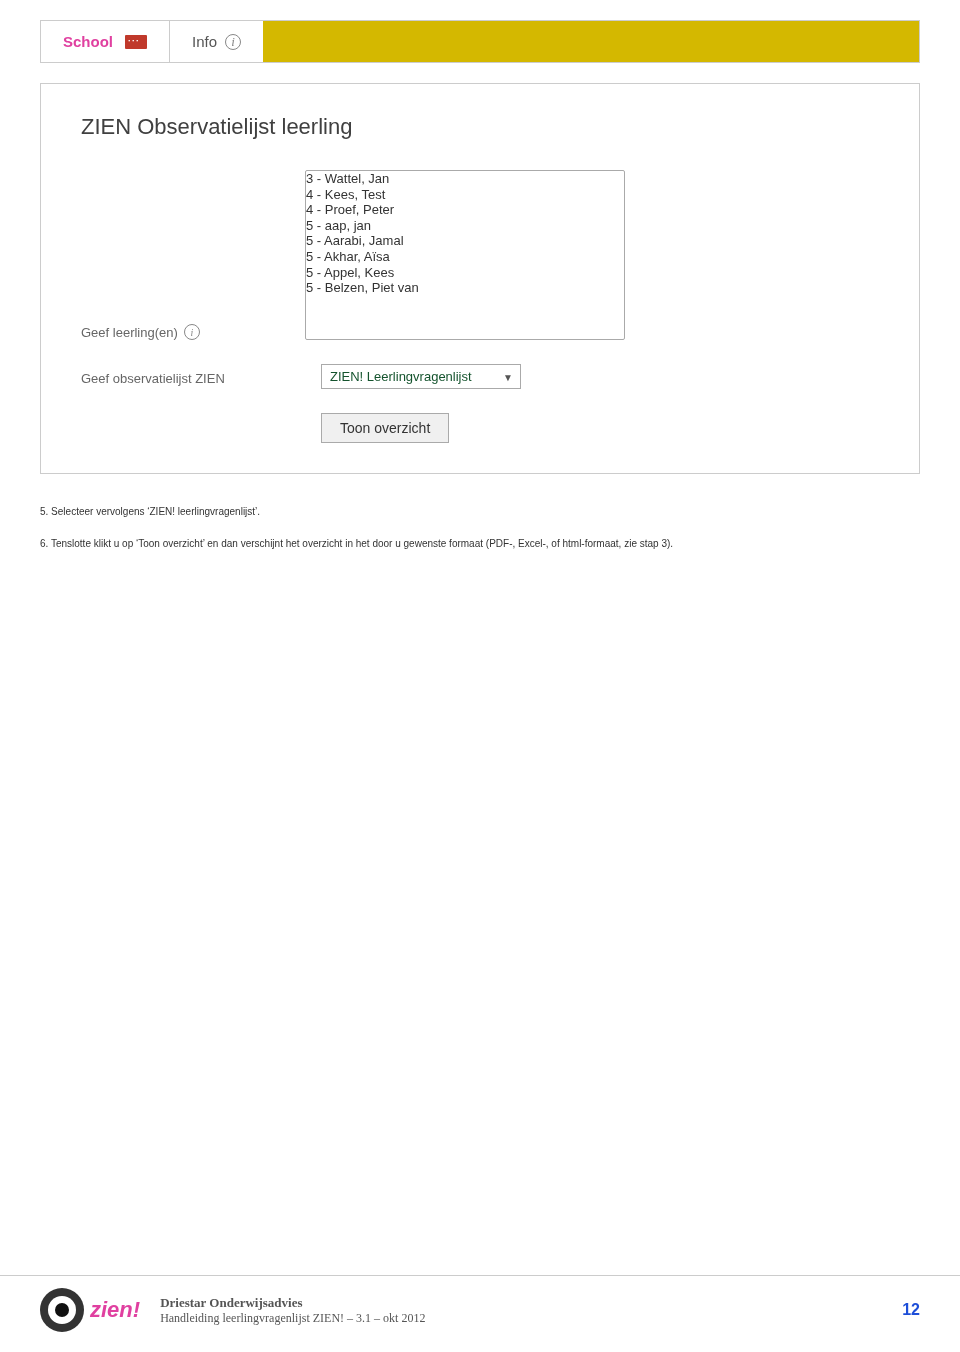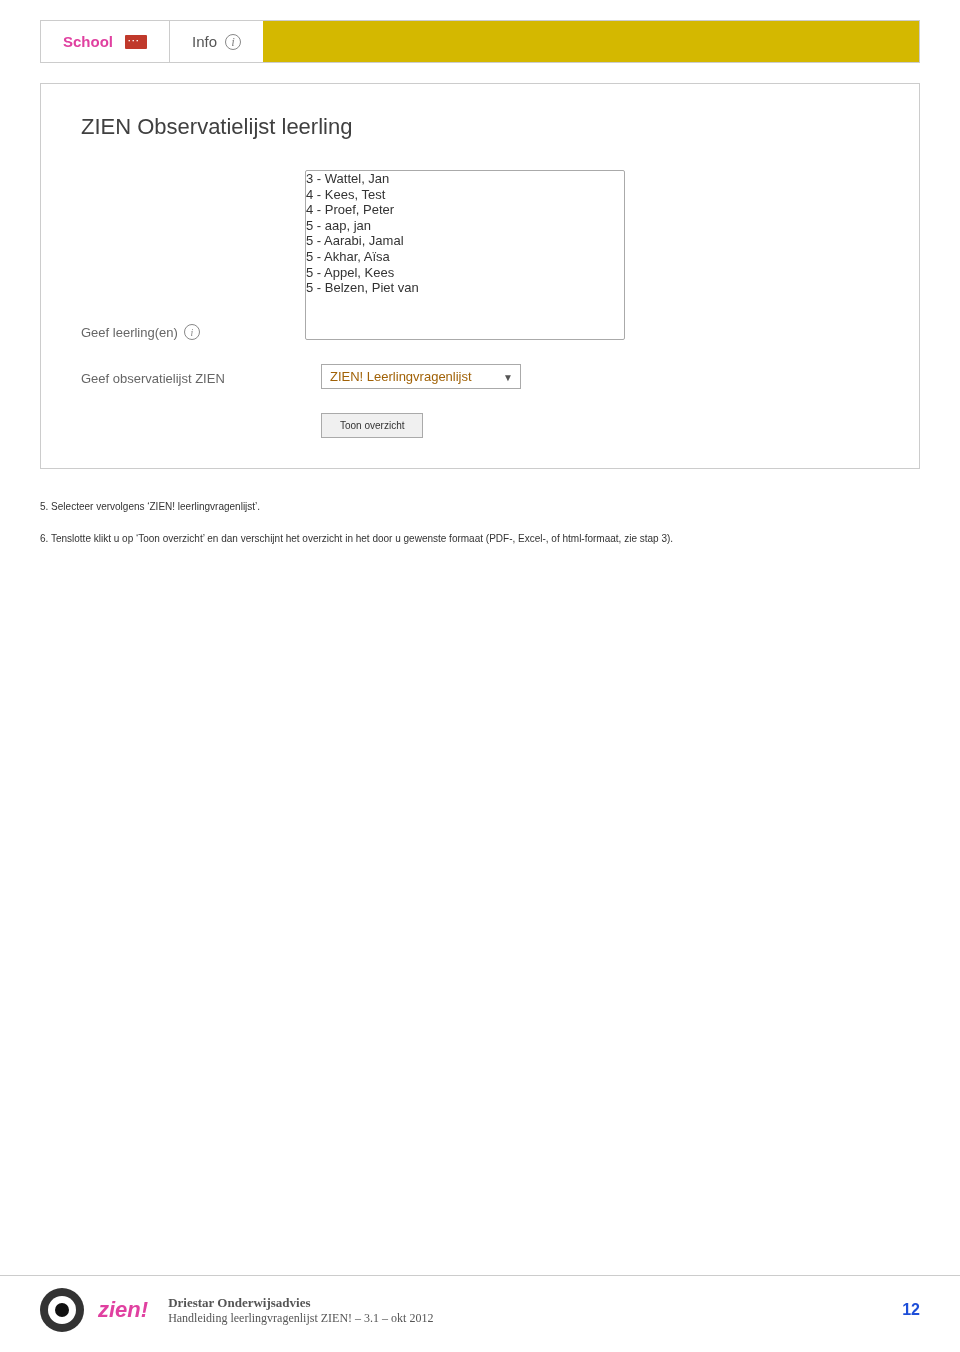--- a/index.html
+++ b/index.html
@@ -147,21 +147,21 @@
       display: flex;
       align-items: center;
       gap: 30px;
     }
 
     .dropdown-select {
       border: 1px solid #aaaaaa;
       background: #ffffff;
       padding: 4px 30px 4px 8px;
       font-size: 13px;
-      color: #a16207;
+      color: #14532d;
       appearance: none;
       -webkit-appearance: none;
       cursor: pointer;
       position: relative;
       min-width: 200px;
     }
 
     .dropdown-wrapper {
       position: relative;
       display: inline-block;
@@ -176,21 +176,21 @@
       font-size: 10px;
       color: #555;
       pointer-events: none;
     }
 
     
     .btn {
       border: 1px solid #aaaaaa;
       background: #f0f0f0;
       padding: 6px 18px;
-      font-size: 10px;
+      font-size: 14px;
       color: #333;
       cursor: pointer;
       margin-left: 240px;
     }
 
     
     .body-text {
       font-size: 10px;
       color: #333;
       line-height: 1.6;
@@ -206,21 +206,21 @@
       padding: 0 40px;
       display: flex;
       align-items: center;
       border-top: 1px solid #cccccc;
       padding-top: 12px;
     }
 
     .footer-logo {
       display: flex;
       align-items: center;
-      gap: 14px;
+      gap: 6px;
       flex-shrink: 0;
     }
 
     .logo-icon {
       width: 44px;
       height: 44px;
       border-radius: 50%;
       background: #333;
       display: flex;
       align-items: center;

